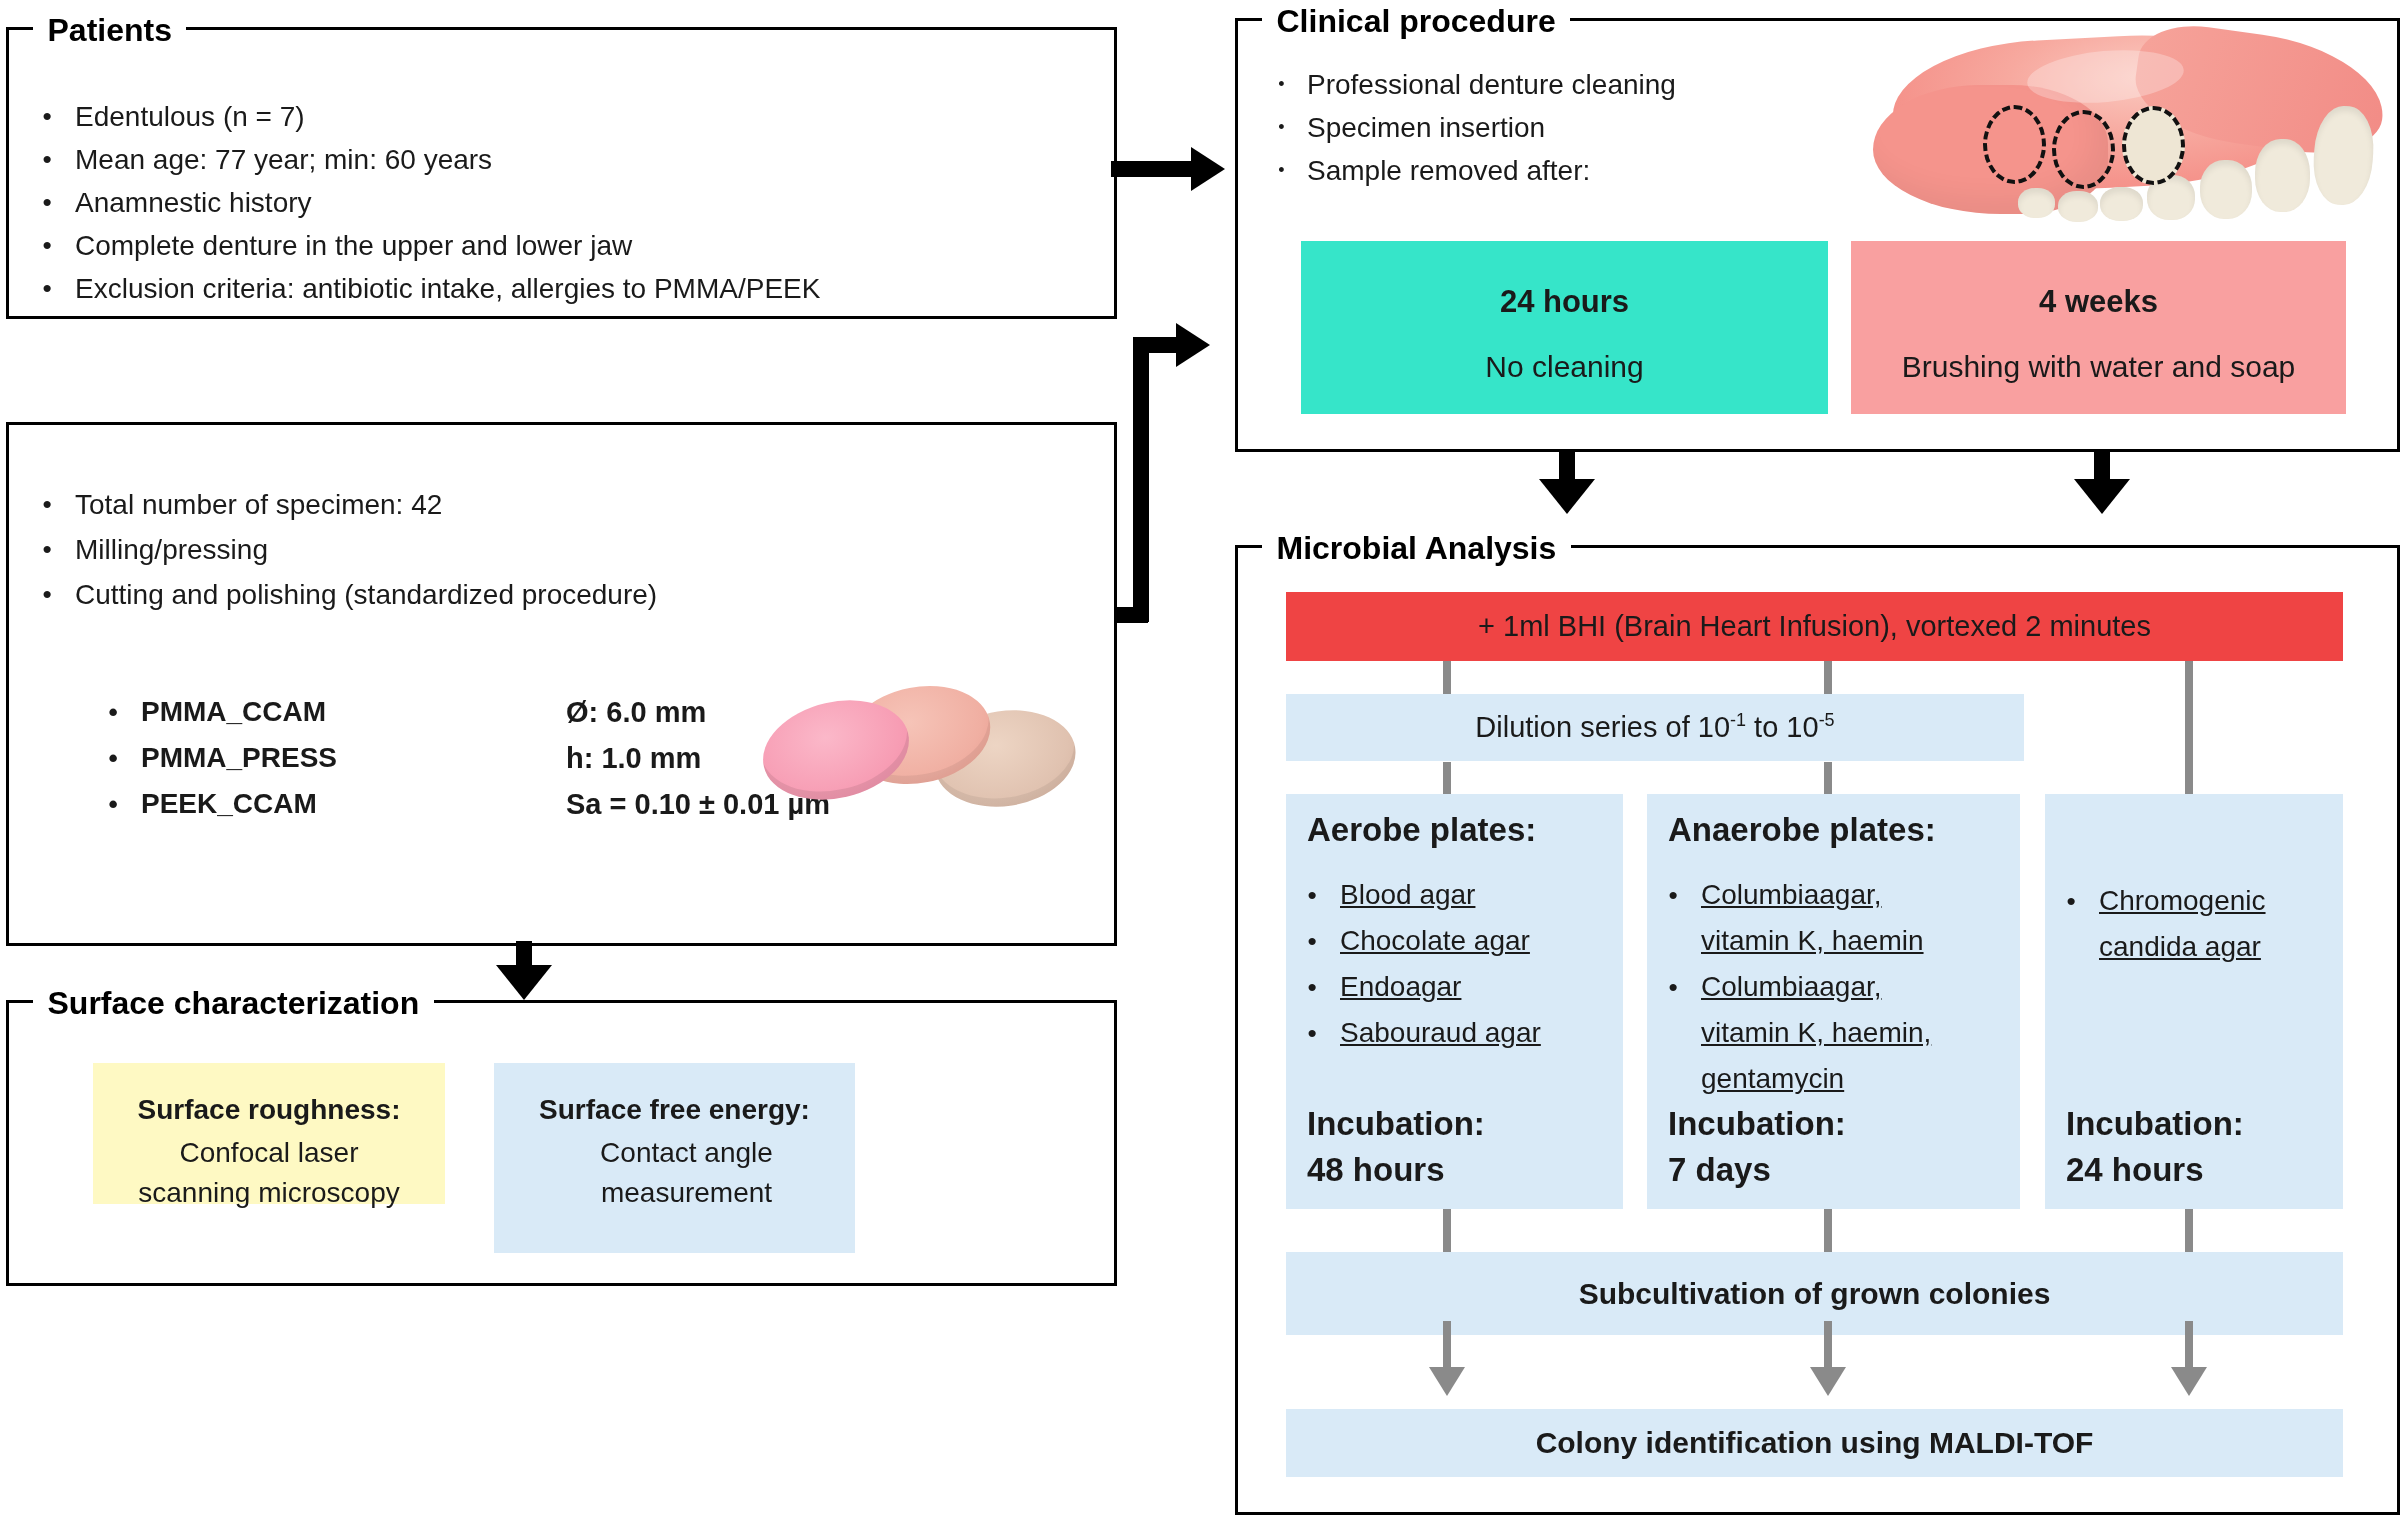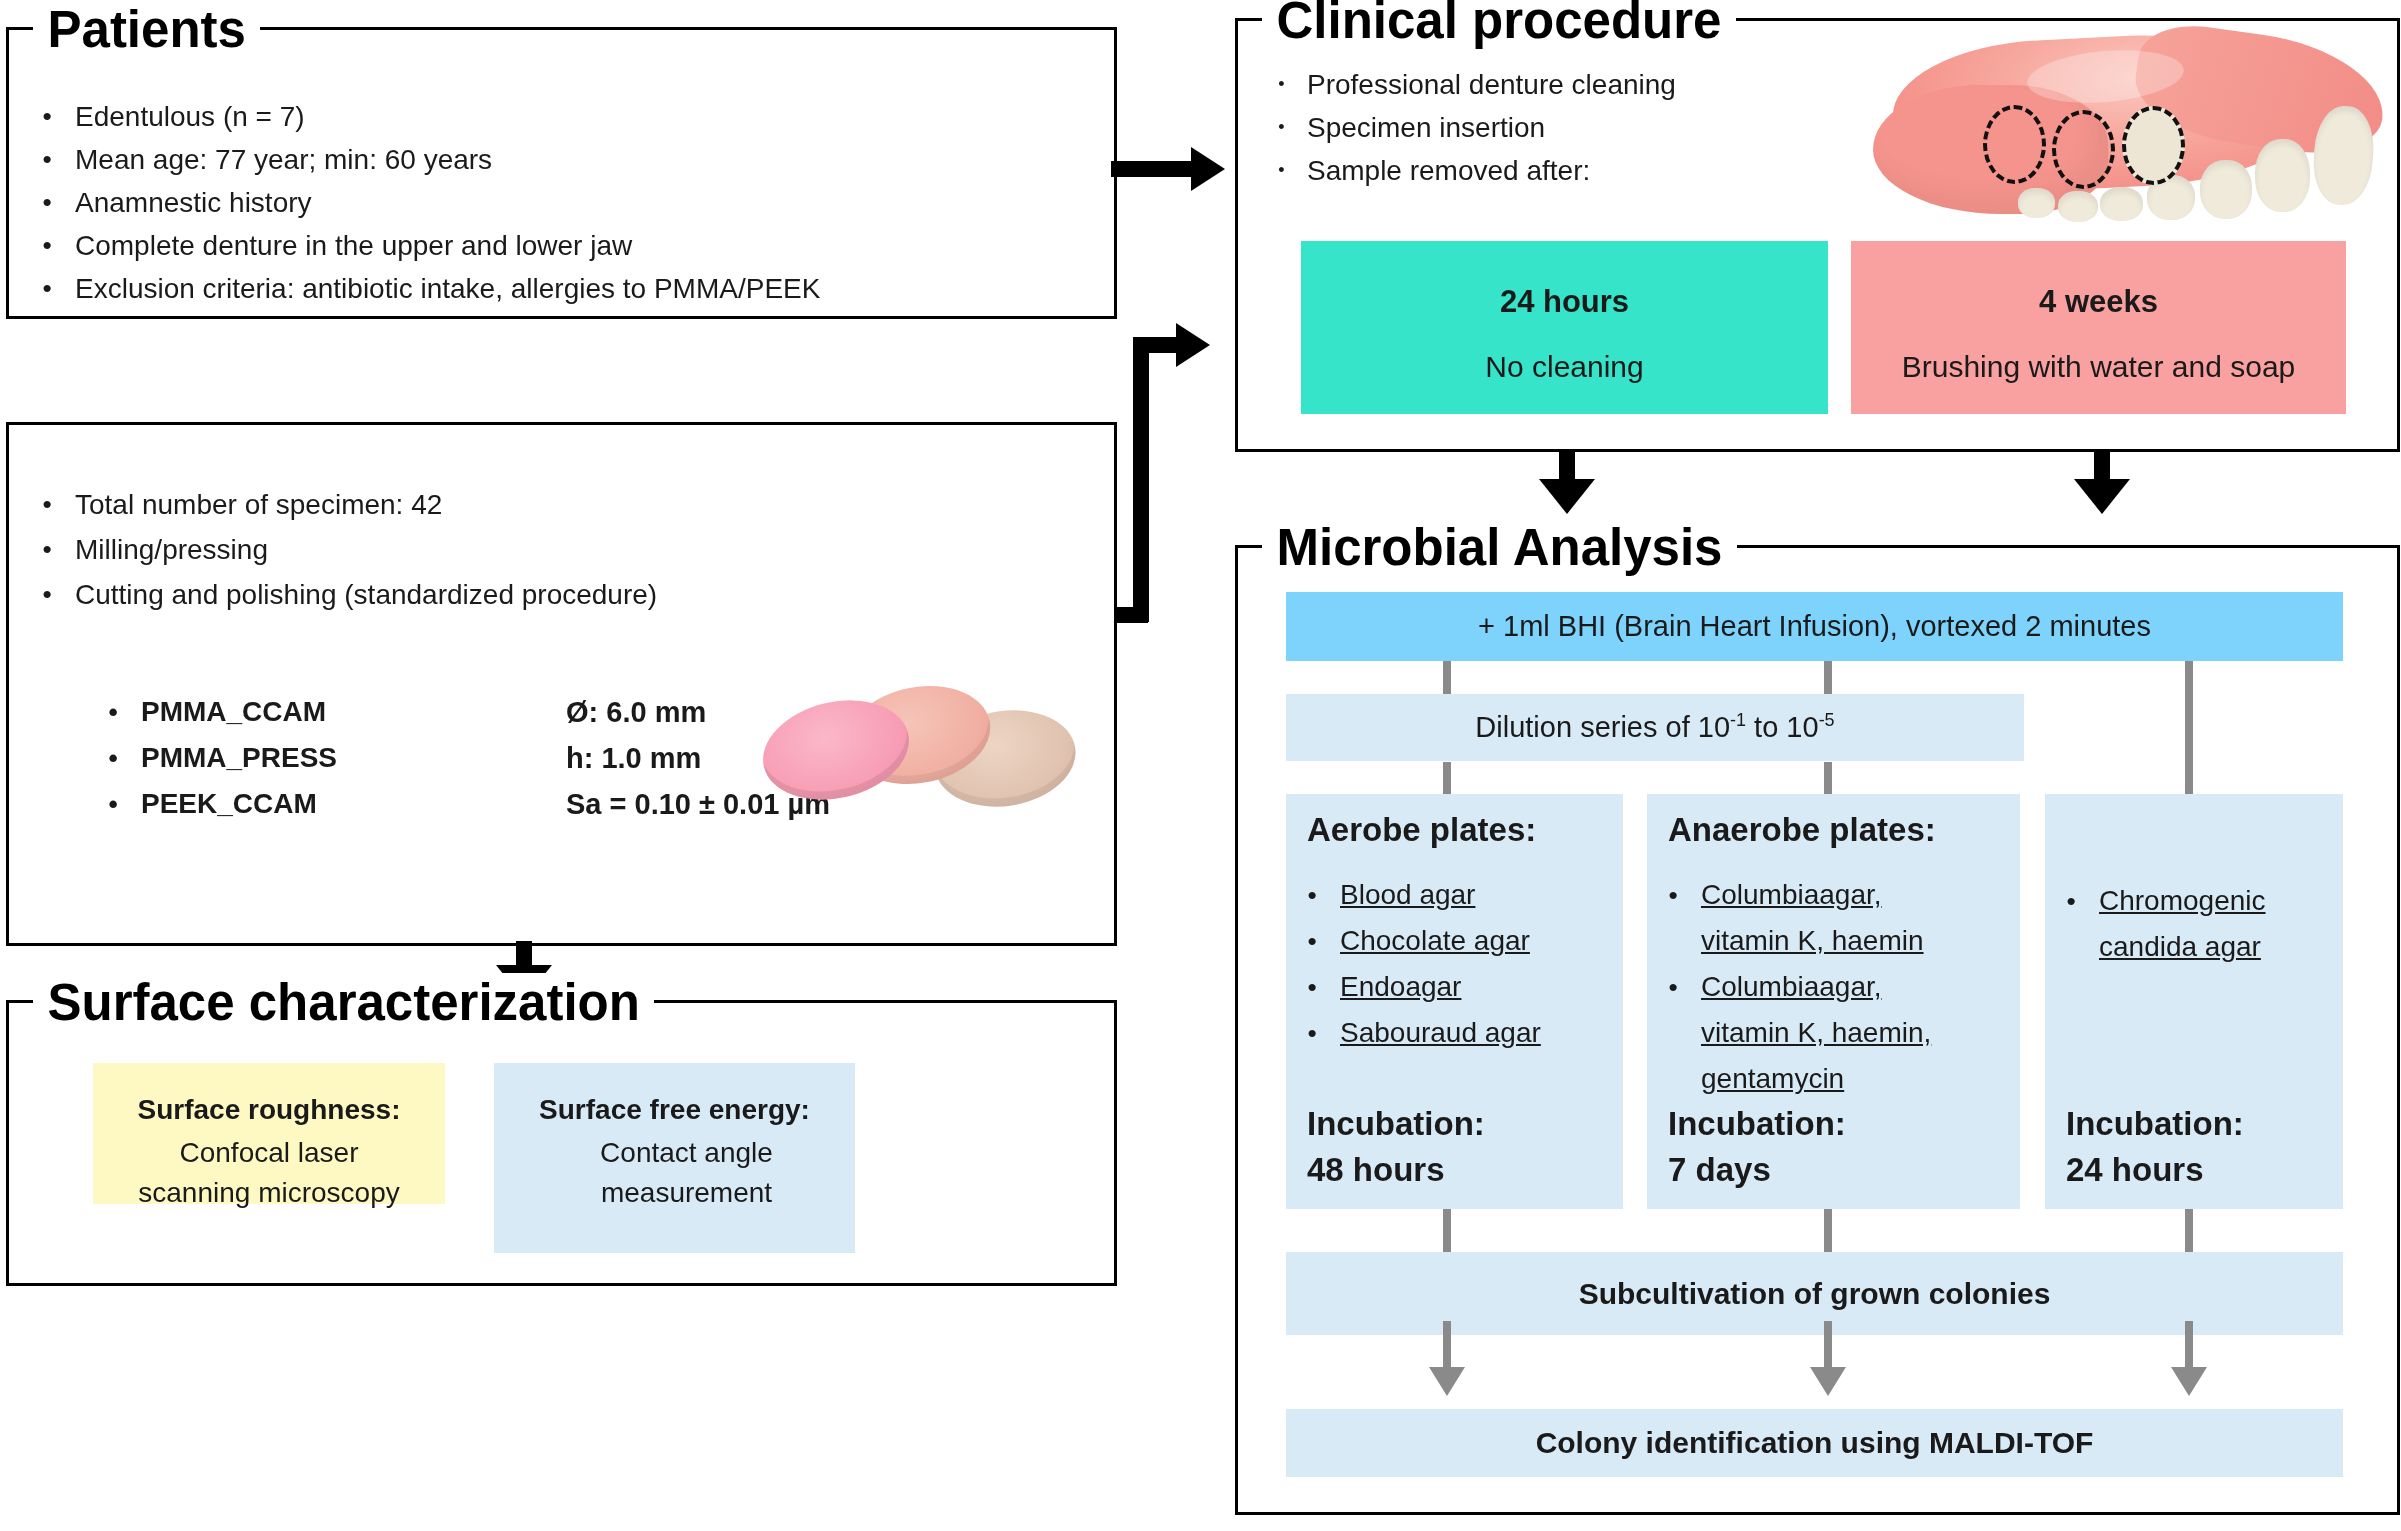--- a/index.html
+++ b/index.html
@@ -5,21 +5,21 @@
   html,body{margin:0;padding:0;background:#fff;}
   #canvas{
     position:relative; width:2401px; height:1532px; background:#fff;
     font-family:"Liberation Sans", sans-serif; color:#1a1a1a; overflow:hidden;
   }
   .abs{position:absolute;}
   
   .panel{position:absolute; border:3.6px solid #000; background:#fff;}
   .legend{
     position:absolute; top:-30px; left:24px; background:#fff; padding:0 14.5px;
-    font-size:51px; font-weight:bold; line-height:60px; white-space:nowrap; color:#000;
+    font-size:32px; font-weight:bold; line-height:60px; white-space:nowrap; color:#000;
   }
   
   .b{position:relative; padding-left:42px; font-size:28px; line-height:43px;}
   .b::before{content:"•"; position:absolute; left:9.6px; top:0; font-size:26.5px;}
   .b.sm::before{font-size:18px; left:13.3px;}
   .b .line{display:block;text-decoration:underline;}
   .bold{font-weight:bold;}
   
   .bluebox{position:absolute; background:#D9EAF7;}
   .centerbox{display:flex; align-items:center; justify-content:center; text-align:center;}
@@ -180,21 +180,21 @@
   </div>
   <div>
     <div class="shaft-v" style="left:2094px; top:451px; height:31px;"></div>
     <div class="head-down" style="left:2074px; top:479px;"></div>
   </div>
 
   <section class="panel" style="left:1235px; top:545px; width:1159px; height:964px;">
     <div class="legend">Microbial Analysis</div>
   </section>
 
-  <div class="bluebox centerbox mtext" style="left: 1286px; top: 592px; width: 1057px; height: 69px; background: #7dd3fc; align-items: center;">
+  <div class="bluebox centerbox mtext" style="left: 1286px; top: 592px; width: 1057px; height: 69px; background: #ef4444; align-items: center;">
     <span>+ 1ml BHI (Brain Heart Infusion), vortexed 2 minutes</span>
   </div>
 
   <div class="conn" style="left:1443px; top:661px; height:34px;"></div>
   <div class="conn" style="left:1824px; top:661px; height:34px;"></div>
   <div class="conn" style="left:2185px; top:661px; height:133px;"></div>
 
   <div class="bluebox centerbox mtext" style="left: 1286px; top: 694px; width: 738px; height: 67px; background: rgb(217, 234, 247);">
     <span>
       <span>Dilution series of 10</span><sup>-1</sup><span> to 10</span><sup>-5</sup>

